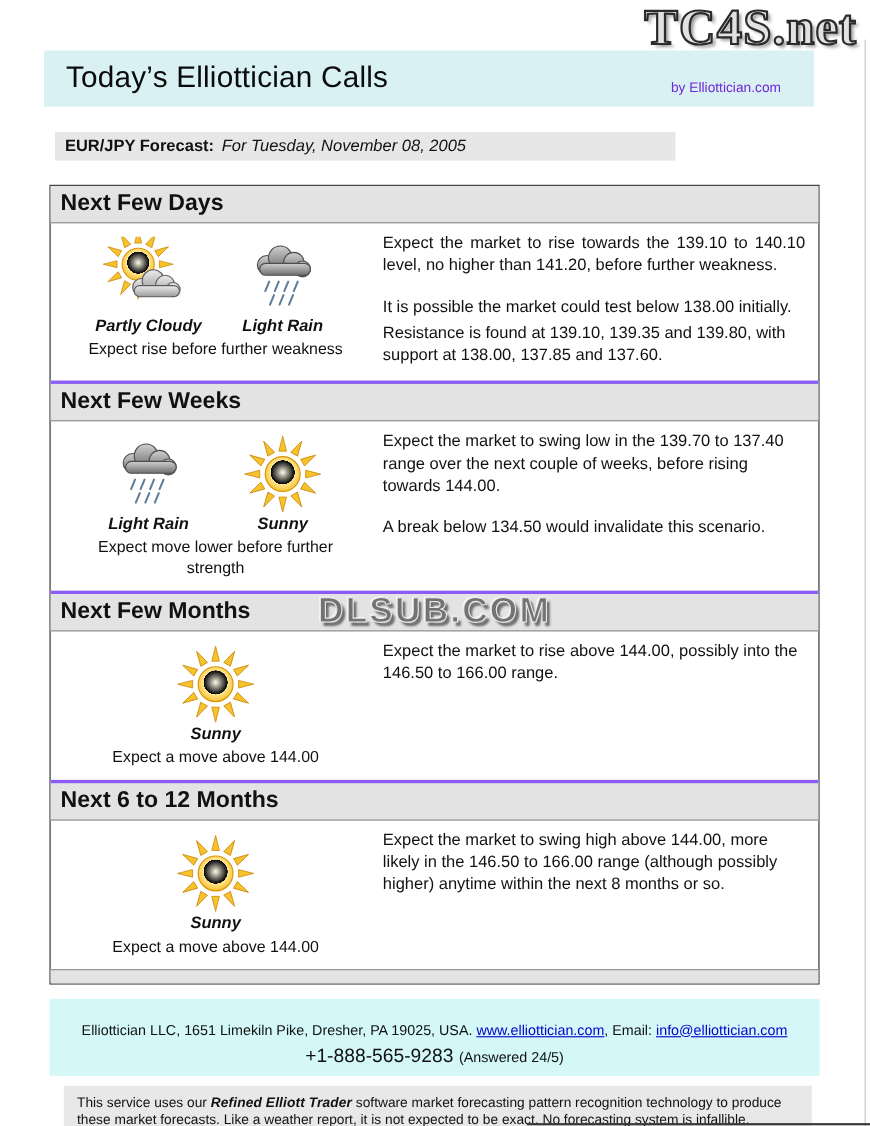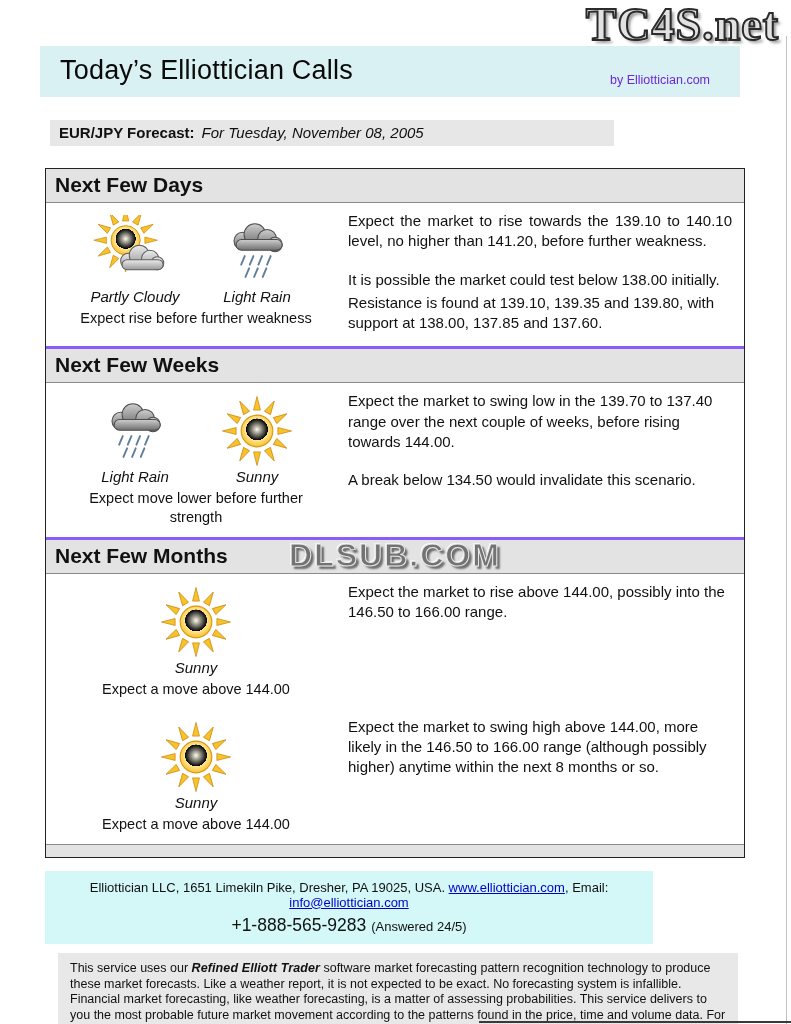--- a/index.html
+++ b/index.html
@@ -29,36 +29,36 @@
   
   .main-box { margin:22px 0 0 45px; width:700px; border:1px solid #222; background:#fff; }
   .sec-header { position:relative; background:#e3e3e3; border-top:3px solid #8b5cf6; border-bottom:1px solid #8a8a8a; padding:4px 9px 5px; }
   .sec-header:first-child { border-top:none; }
   .sec-title { font-weight:bold; font-size:21px; }
   .sec-body { display:flex; padding:8px 12px 10px 6px; }
   .left-col { flex:0 0 288px; display:flex; flex-direction:column; align-items:center; padding-top:4px; }
   .icons-row { display:flex; justify-content:center; }
   .icon-col { width:122px; display:flex; flex-direction:column; align-items:center; }
   .wicon { width:96px; height:72px; }
-  .icon-label { font-weight:normal; font-style:italic; font-size:15px; margin-top:1px; text-align:center; }
+  .icon-label { font-weight:bold; font-style:italic; font-size:15px; margin-top:1px; text-align:center; }
   .caption { font-size:14.5px; text-align:center; margin-top:4px; max-width:242px; line-height:1.3; }
   .right-col { flex:1; padding-left:8px; font-size:15px; }
   .right-col p { margin:0 0 3px; line-height:1.35; }
   .right-col p.sp { margin-bottom:18px; }
   .right-col p.just { text-align:justify; }
   .box-footer-bar { height:13px; background:#e3e3e3; border-top:1px solid #8a8a8a; }
 
   
   .watermark-center { position:absolute; left:50%; top:50%; transform:translate(-50%,-52%); z-index:6;
     font-family:Liberation Sans, sans-serif; font-weight:bold; font-size:32px; letter-spacing:2px;
     color:#737373; -webkit-text-stroke:1px #e9e9e9; text-shadow:3px 3px 2px #6d6d6d, -1px -1px 0 #fff;
     white-space:nowrap; pointer-events:none; }
 
   
-  .contact-band { margin:13px 0 0 45px; width:608px; background:#d4f7f7; padding:9px 10px 8px; text-align:center; }
+  .contact-band { margin:13px 0 0 45px; width:700px; background:#d4f7f7; padding:21px 10px 8px; text-align:center; }
   .addr-line { font-size:13px; color:#111; }
   a.doc-link { color:#0000cc; text-decoration:underline; cursor:pointer; }
   .phone-line { margin-top:5px; }
   .phone-number { font-size:17.5px; }
   .phone-note { font-size:13px; margin-left:5px; }
 
   
   .disclaimer { margin:9px 0 0 58px; width:680px; background:#e8e8e8; padding:8px 12px 9px; font-size:12.5px; line-height:1.27; color:#111; }
   .disclaimer b i { letter-spacing:0.1px; }
 </style>
@@ -219,20 +219,23 @@
             <div class="icon-label">Sunny</div>
           </div>
         </div>
         <div class="caption">Expect a move above 144.00</div>
       </div>
       <div class="right-col">
         <p>Expect the market to rise above 144.00, possibly into the 146.50 to 166.00 range.</p>
       </div>
     </div>
 
+    <div class="sec-header">
+      <span class="sec-title">Next 6 to 12 Months</span>
+    </div>
     <div class="sec-body">
       <div class="left-col">
         <div class="icons-row">
           <div class="icon-col">
             <svg class="wicon">
                 <use href="#sym-sunny"></use>
               </svg>
             <div class="icon-label">Sunny</div>
           </div>
         </div>

